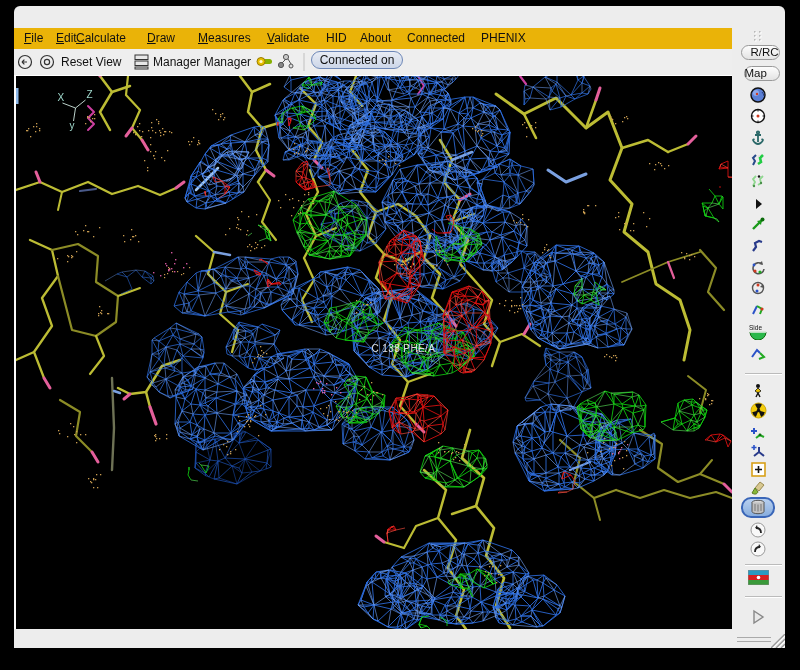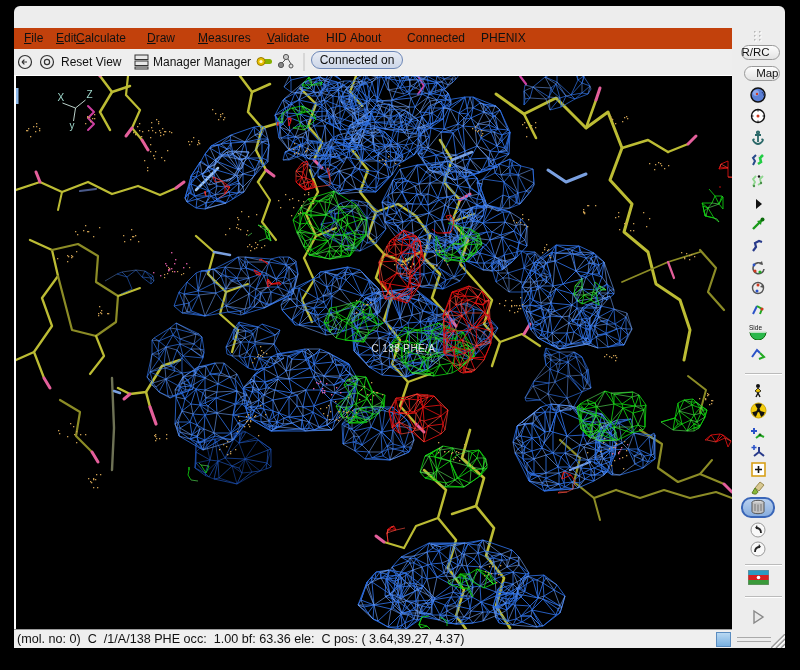--- a/index.html
+++ b/index.html
@@ -3,21 +3,21 @@
 *{margin:0;padding:0;box-sizing:border-box}
 html,body{width:800px;height:670px;background:#000;overflow:hidden;font-family:"Liberation Sans",sans-serif}
 #win{position:absolute;left:14px;top:6px;width:771px;height:642px;background:#ededed;border-radius:6px 6px 0 0;overflow:hidden}
 #titlebar{position:absolute;left:0;top:0;width:100%;height:22px;background:linear-gradient(#f2f2f2,#d8d8d8 45%,#c2c2c2 50%,#b2b2b2);border-bottom:1px solid #8a8a8a;border-radius:6px 6px 0 0}
 .tl{position:absolute;top:7px;width:10px;height:10px;border-radius:50%}
 #tl-r{left:8px;background:radial-gradient(circle at 50% 25%,#ffd0c8,#ee6a5f 40%,#d04434 80%,#c03c2e);border:1px solid #8e2d24}
 #tl-y{left:26px;background:radial-gradient(circle at 50% 25%,#fff2c8,#f5c344 40%,#dda020 80%,#cf9418);border:1px solid #9a6e08}
 #tl-g{left:44px;background:radial-gradient(circle at 50% 25%,#dcf5c8,#7ecb5f 40%,#55a436 80%,#4c9830);border:1px solid #3c701f}
 #title{position:absolute;top:3px;left:337px;font-size:12px;font-weight:bold;color:#222}
 #xicon{display:inline-block;width:11px;height:11px;border:1px solid #555;background:#ddd;font-size:9px;line-height:10px;text-align:center;font-weight:bold;color:#111;vertical-align:-1px;margin-right:4px}
-#menubar{position:absolute;left:0;top:22px;width:727px;height:28px;background:#c2410c;border-bottom:1px solid #c8c8c8;font-size:12px;color:#111}
+#menubar{position:absolute;left:0;top:22px;width:727px;height:28px;background:#eab308;border-bottom:1px solid #c8c8c8;font-size:12px;color:#111}
 #menubar span{position:absolute;top:3px}
 #menubar u{text-decoration:underline}
 #toolbar{position:absolute;left:0;top:43px;width:727px;height:26px;background:#eeeeee;font-size:12px;color:#111}
 #toolbar-line{position:absolute;left:0;top:69px;width:727px;height:1px;background:#ffffff}
 .tbtxt{position:absolute;top:6px}
 .pill{position:absolute;top:2px;height:18px;border:1px solid #6d87b7;border-radius:9px;background:linear-gradient(#e8ecf4,#ccd6e8);font-size:12px;color:#111;text-align:center;line-height:16px}
 #canvas{position:absolute;left:1.5px;top:70px;width:716px;height:553px;background:#000}
 #sidebar{position:absolute;right:0;top:16px;width:53.5px;bottom:0;background:#ededed;z-index:5}
 #statusbar{position:absolute;left:0;bottom:0;width:717.5px;height:19px;background:#efefef;border-top:1px solid #9a9a9a;font-size:12.6px;color:#111}
 #statusbar span{position:absolute;left:3px;top:2px;white-space:pre}
@@ -28,21 +28,21 @@
 </style></head><body>
 <div id="win">
   <div id="menubar">
     <span style="left:10px"><u>F</u>ile</span>
     <span style="left:42px"><u>E</u>dit</span>
     <span style="left:62px"><u>C</u>alculate</span>
     <span style="left:133px"><u>D</u>raw</span>
     <span style="left:184px"><u>M</u>easures</span>
     <span style="left:253px"><u>V</u>alidate</span>
     <span style="left:312px">HID</span>
-    <span style="left:336px">About</span>
+    <span style="left:346px">About</span>
     <span style="left:393px">Connected</span>
     <span style="left:467px">PHENIX</span>
   </div>
   <div id="toolbar">
     <svg width="727" height="26" style="position:absolute;left:0;top:0">
       <g fill="none" stroke="#333" stroke-width="1.2">
         <circle cx="11" cy="13" r="6.5"></circle>
           <path d="M8 13h5M8 13l2.4-2.4M8 13l2.4 2.4"></path>
         <circle cx="33" cy="13" r="6.5"></circle>
           <circle cx="33" cy="13" r="2.6"></circle>
@@ -903,22 +903,22 @@
           <circle cx="3.7" cy="6.7" r="1.1" fill="#fff" opacity="0.8"></circle>
           <circle cx="3" cy="10" r="1.1" fill="#aaa"></circle>
           <circle cx="3.7" cy="10.7" r="1.1" fill="#fff" opacity="0.8"></circle>
           <circle cx="8" cy="2" r="1.1" fill="#aaa"></circle>
           <circle cx="8.7" cy="2.7" r="1.1" fill="#fff" opacity="0.8"></circle>
           <circle cx="8" cy="6" r="1.1" fill="#aaa"></circle>
           <circle cx="8.7" cy="6.7" r="1.1" fill="#fff" opacity="0.8"></circle>
           <circle cx="8" cy="10" r="1.1" fill="#aaa"></circle>
           <circle cx="8.7" cy="10.7" r="1.1" fill="#fff" opacity="0.8"></circle>
         </svg></div>
-      <div style="position:absolute;left:9px;top:23px;width:39px;height:15px;border:1px solid #999;border-radius:8px;background:linear-gradient(#fdfdfd,#e3e3e3);font-size:11.5px;text-align:left;line-height:13px;color:#111">R/RC</div>
-      <div style="position:absolute;left:12px;top:44px;width:36px;height:15px;border:1px solid #999;border-radius:8px;background:linear-gradient(#fdfdfd,#e3e3e3);font-size:11.5px;text-align:right;line-height:13px;color:#111">Map</div>
+      <div style="position:absolute;left:9px;top:23px;width:39px;height:15px;border:1px solid #999;border-radius:8px;background:linear-gradient(#fdfdfd,#e3e3e3);font-size:11.5px;text-align:right;line-height:13px;color:#111">R/RC</div>
+      <div style="position:absolute;left:12px;top:44px;width:36px;height:15px;border:1px solid #999;border-radius:8px;background:linear-gradient(#fdfdfd,#e3e3e3);font-size:11.5px;text-align:left;line-height:13px;color:#111">Map</div>
       <div class="sbicon" style="top:65px;height:16px"><svg width="16" height="16" viewBox="0 0 16 16" style="display:inline-block">
           <circle cx="8" cy="8" r="7" fill="#5b7fd4" stroke="#111" stroke-width="1.5"></circle>
           <circle cx="6" cy="6" r="3" fill="#8fa8e8"></circle>
           <circle cx="7" cy="7" r="1.2" fill="#d03a20"></circle>
           <path d="M12 5a7 7 0 0 1 2 4" stroke="#2a3f80" fill="none"></path>
         </svg></div>
       <div class="sbicon" style="top:86px;height:16px"><svg width="16" height="16" viewBox="0 0 16 16" style="display:inline-block">
           <circle cx="8" cy="8" r="6.5" fill="#fff" stroke="#111" stroke-width="1.4"></circle>
           <circle cx="8" cy="8" r="1.5" fill="#d03a20"></circle>
           <path d="M8 1.5v2M8 12.5v2M1.5 8h2M12.5 8h2" stroke="#111"></path>
@@ -1041,17 +1041,13 @@
       <div class="sbicon" style="top:587px;height:16px"><svg width="16" height="16" viewBox="0 0 16 16" style="display:inline-block">
           <path d="M4 2l9 6-9 6z" fill="#e8e8e8" stroke="#888" stroke-width="1.4"></path>
         </svg></div>
       <div style="position:absolute;left:5px;top:615px;width:34px;height:1px;background:#aaa"></div>
       <div style="position:absolute;left:5px;top:619px;width:34px;height:1px;background:#aaa"></div>
       <svg width="14" height="14" style="position:absolute;right:0;bottom:0">
         <path d="M14 0L0 14M14 5L5 14M14 10L10 14" stroke="#999" stroke-width="1.3" fill="none"></path>
         <path d="M14 2L2 14M14 7L7 14M14 12L12 14" stroke="#fff" stroke-width="1" fill="none"></path>
       </svg>
     </div>
-  <div id="statusbar">
-    <span>(mol. no: 0)  C  /1/A/138 PHE occ:  1.00 bf: 63.36 ele:  C pos: ( 3.64,39.27, 4.37)</span>
-    <div id="hthumb"></div>
-  </div>
 </div>
 
 </body></html>

